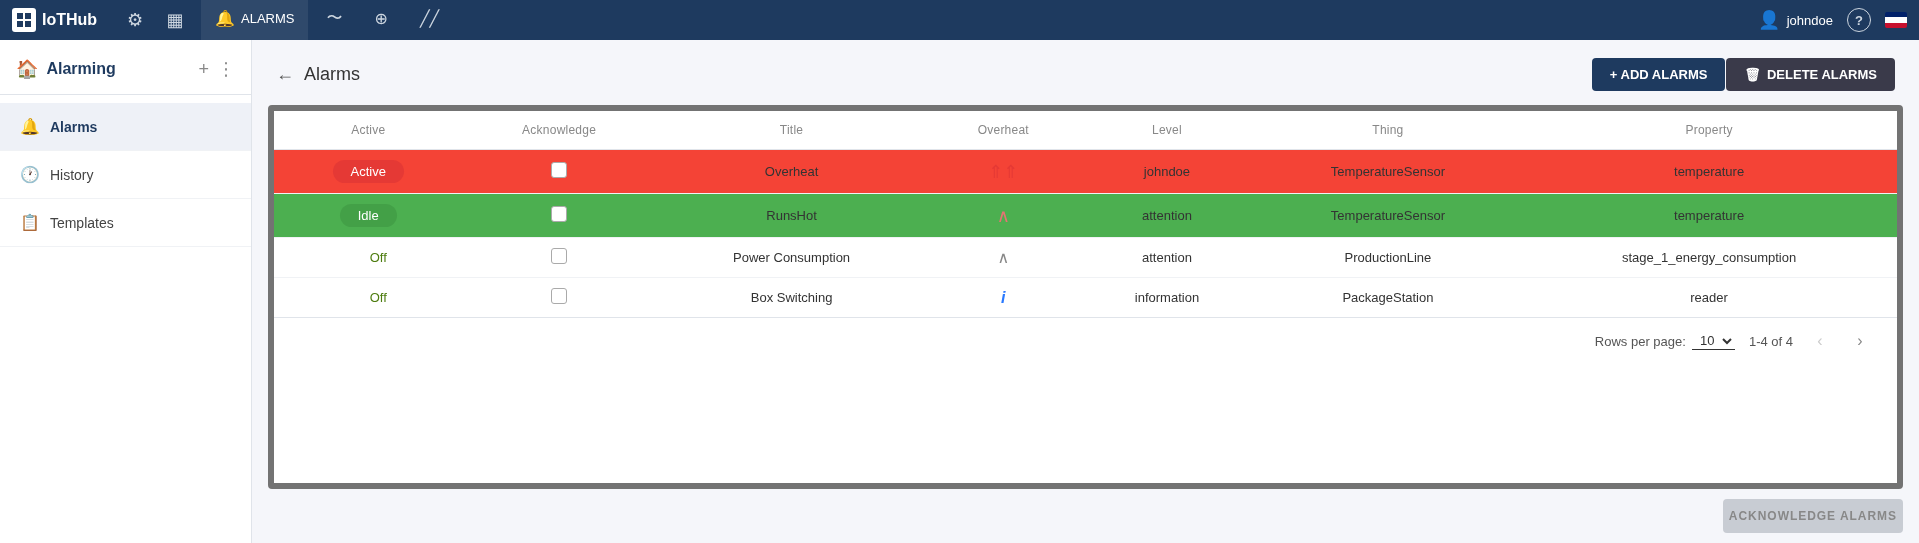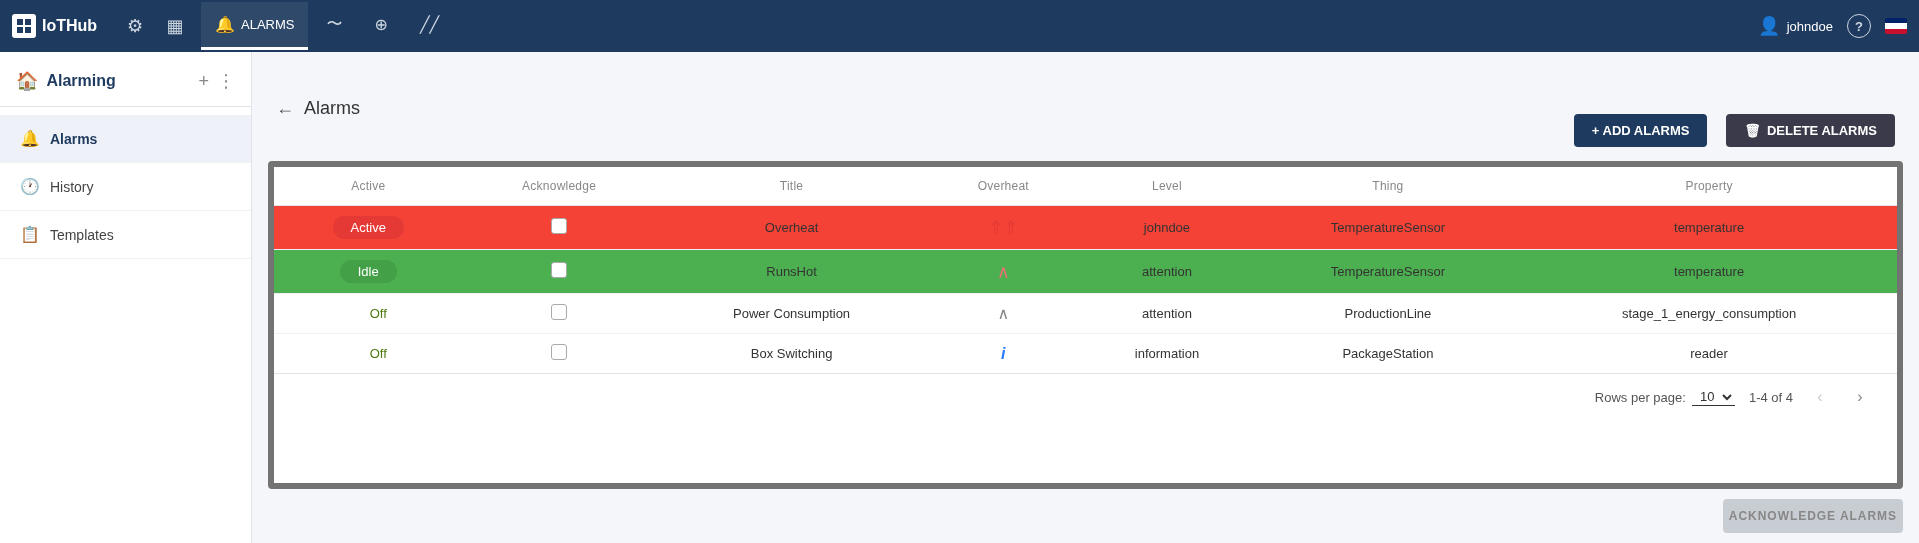--- a/index.html
+++ b/index.html
@@ -1,21 +1,21 @@
 <!DOCTYPE html>
 <html><head>
   <meta charset="utf-8">
   <style>
     * { box-sizing: border-box; margin: 0; padding: 0; }
     body { font-family: 'Segoe UI', Arial, sans-serif; background: #f5f6fa; height: 543px; overflow: hidden; display: flex; flex-direction: column; }
 
     
     .topnav {
       background: #1e3a5f;
-      height: 52px;
+      height: 40px;
       display: flex;
       align-items: center;
       padding: 0 12px;
       flex-shrink: 0;
     }
     .topnav-logo {
       display: flex;
       align-items: center;
       gap: 6px;
       color: #fff;
@@ -185,22 +185,21 @@
       justify-content: center;
     }
     .content-title {
       font-size: 18px;
       font-weight: 500;
       color: #333;
     }
     .content-header-right {
       display: flex;
       align-items: center;
-      gap: 19px;
-      margin-top: 44px;
+      gap: 1px;
     }
     .btn-add {
       background: #1e3a5f;
       color: #fff;
       border: none;
       border-radius: 4px;
       padding: 9px 18px;
       font-size: 13px;
       font-weight: 600;
       cursor: pointer;

